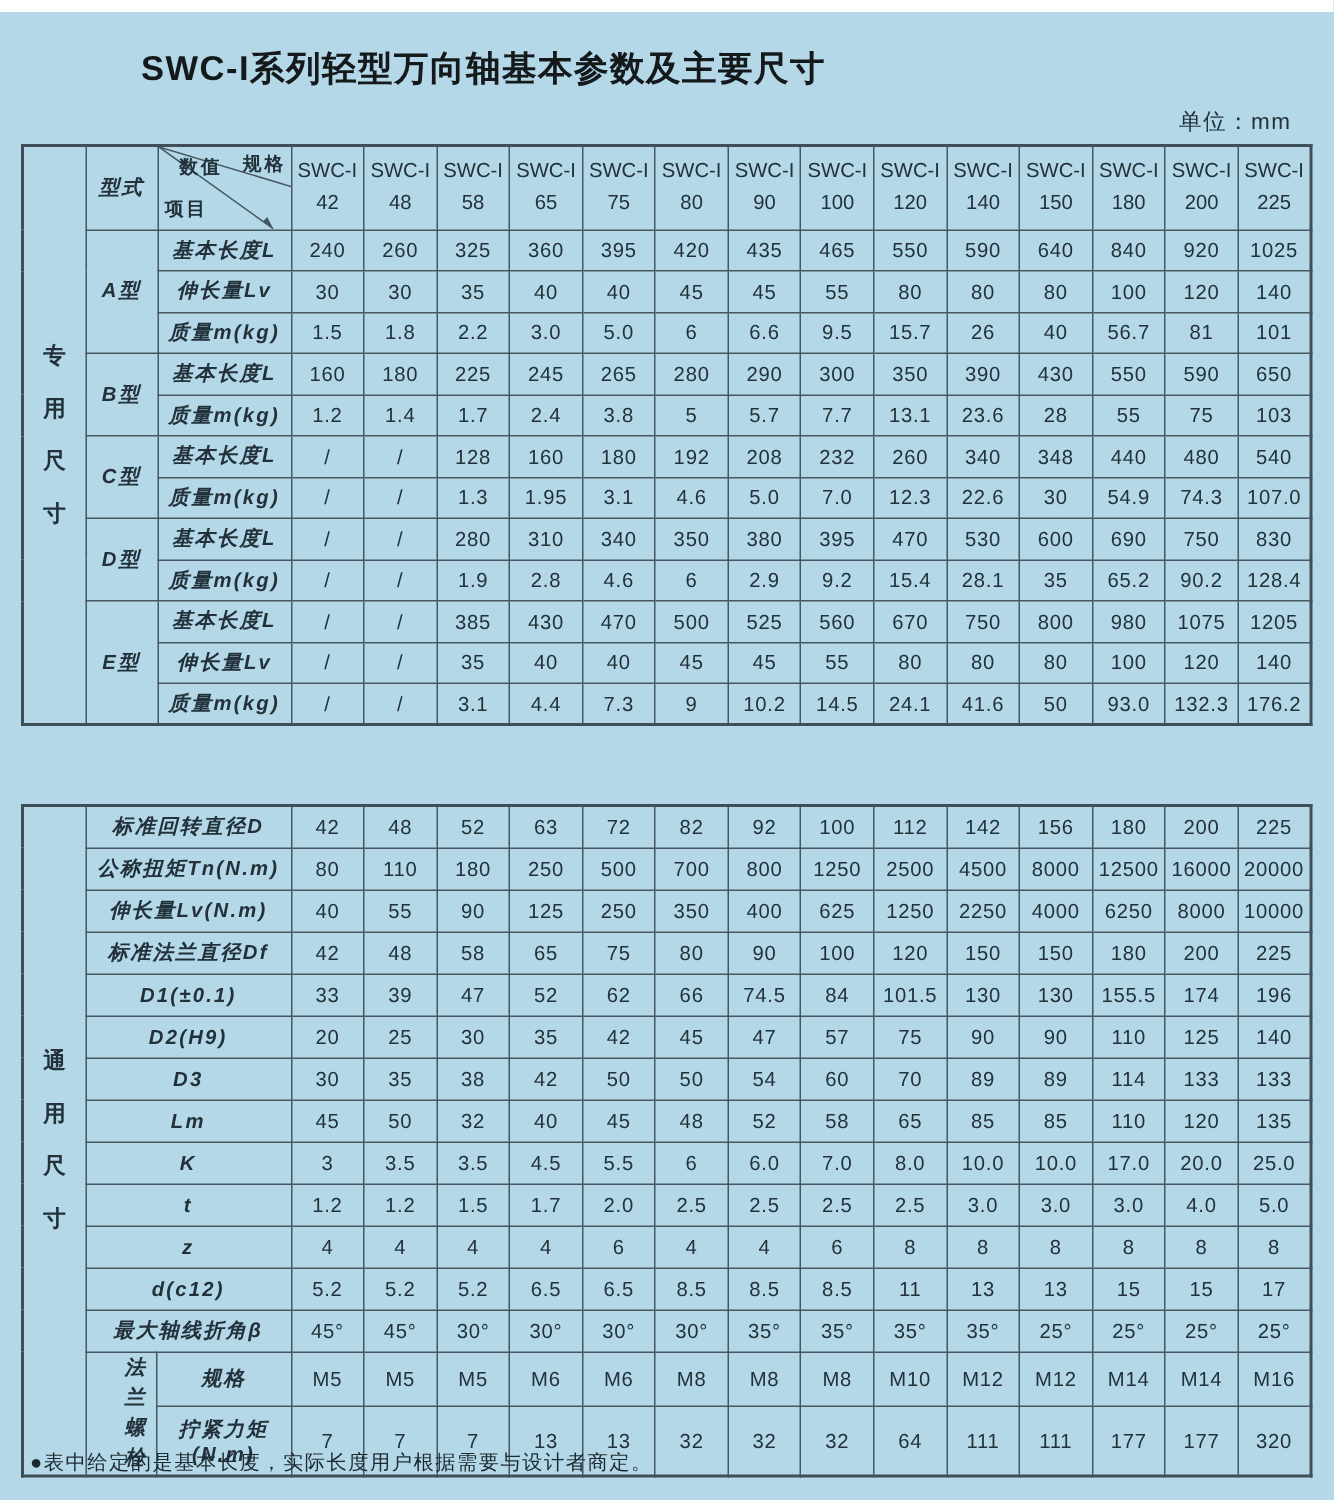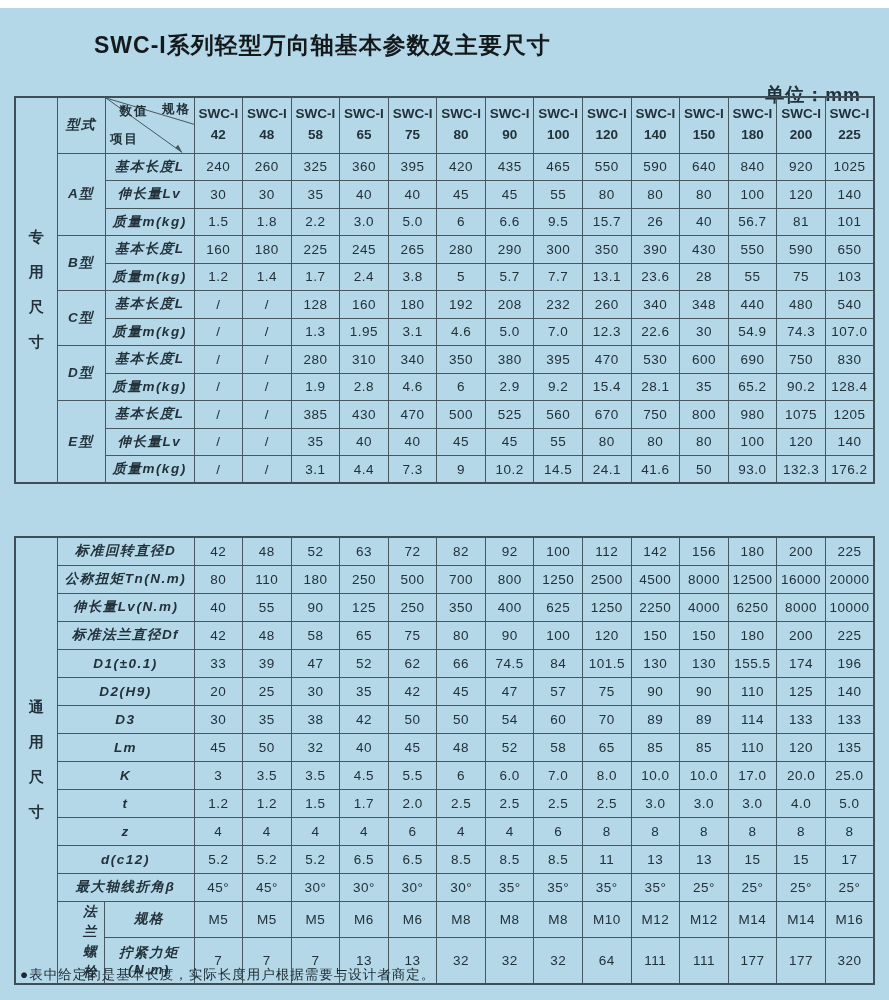--- a/index.html
+++ b/index.html
@@ -10,22 +10,22 @@
     color:#22313a;
     position:relative;
     overflow:hidden;
   }
   .top-strip{position:absolute;top:0;left:0;width:889px;height:8px;background:#ffffff;}
   .title{
     position:absolute;left:62px;top:30px;
     font-size:23px;font-weight:bold;color:#14191c;letter-spacing:1px;margin-left:32px;
   }
   .unit{
-    position:absolute;right:28px;top:82px;
-    font-size:19px;font-weight:700;letter-spacing:1px;
+    position:absolute;right:28px;top:72px;
+    font-size:15px;font-weight:400;letter-spacing:1px;
   }
   table.tbl{
     position:absolute;left:14px;width:861px;
     border-collapse:collapse;table-layout:fixed;
     border:2px solid #3e4f57;
   }
   .spec{top:96px;}
   .gen{top:536px;}
   td{
     border:1px solid #46575f;
@@ -35,21 +35,21 @@
   }
   .spec tr{height:27.5px;}
   .spec tr.head{height:56px;}
   .gen tr{height:28px;}
   td.lab{font-weight:600;letter-spacing:1.5px;font-style:italic;}
   td.val{letter-spacing:0.5px;}
   .side-cell .vstack{
     display:flex;flex-direction:column;align-items:center;justify-content:center;
     gap:16px;font-size:15px;font-weight:600;
   }
-  .colhead{font-size:13.5px;line-height:1.55;font-weight:700;}
+  .colhead{font-size:13.5px;line-height:1.55;font-weight:400;}
   .diag{position:relative;}
   .diag svg{position:absolute;top:0;left:0;width:100%;height:100%;display:block;}
   .diag .lbl{position:absolute;font-size:12.5px;font-weight:600;letter-spacing:2px;white-space:nowrap;}
   .lbl-value{left:16%;top:10%;text-align:right;}
   .lbl-spec{right:3%;top:5%;}
   .lbl-item{left:5%;bottom:8%;}
   .flange-cell div{line-height:1.5;font-weight:600;letter-spacing:1.5px;margin-left:20px;}
   .footnote{
     position:absolute;left:20px;top:966px;
     font-size:13.5px;font-weight:400;letter-spacing:1px;color:#1c2930;

